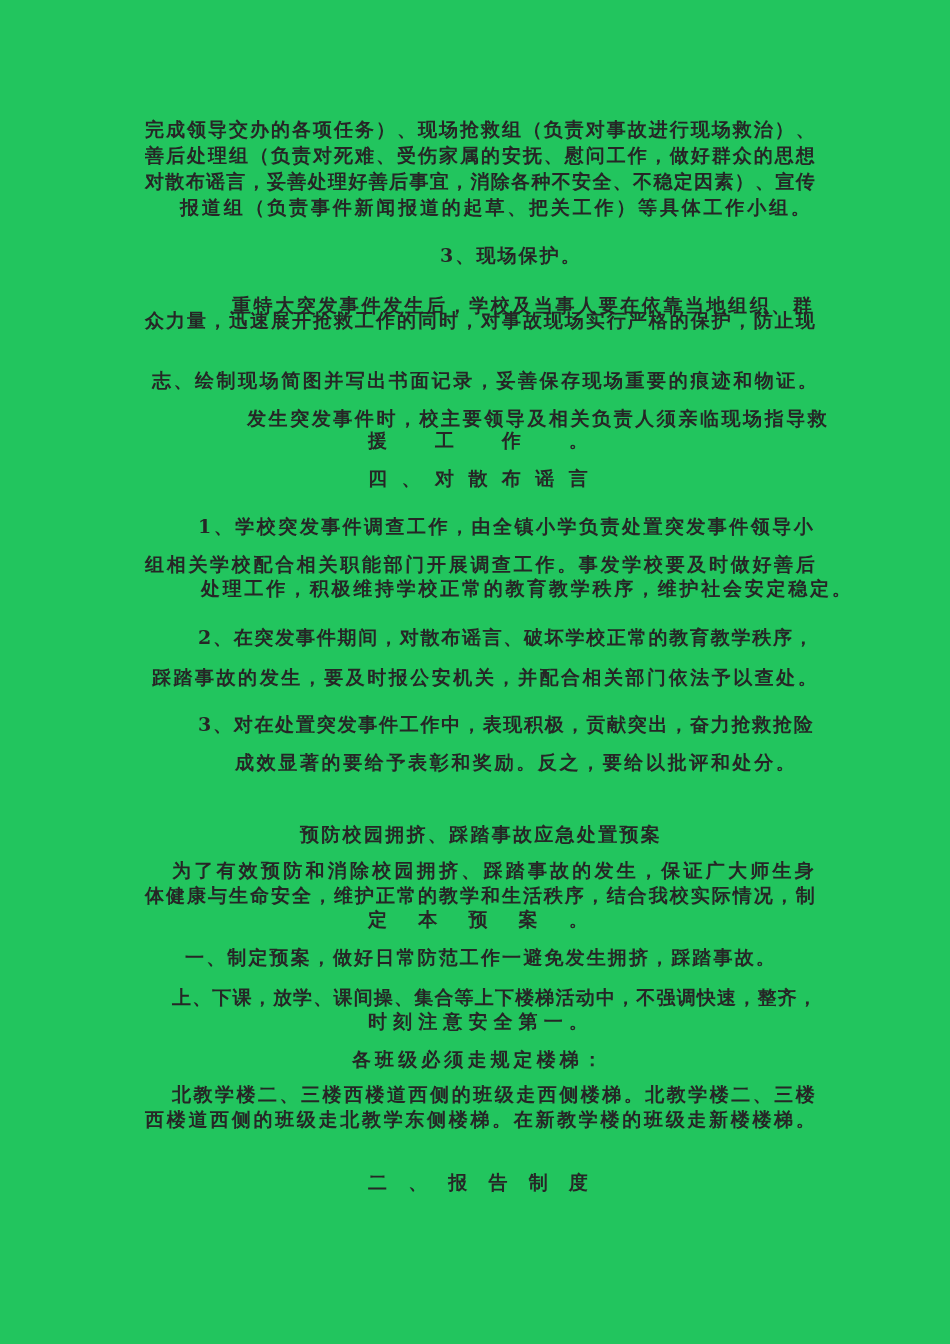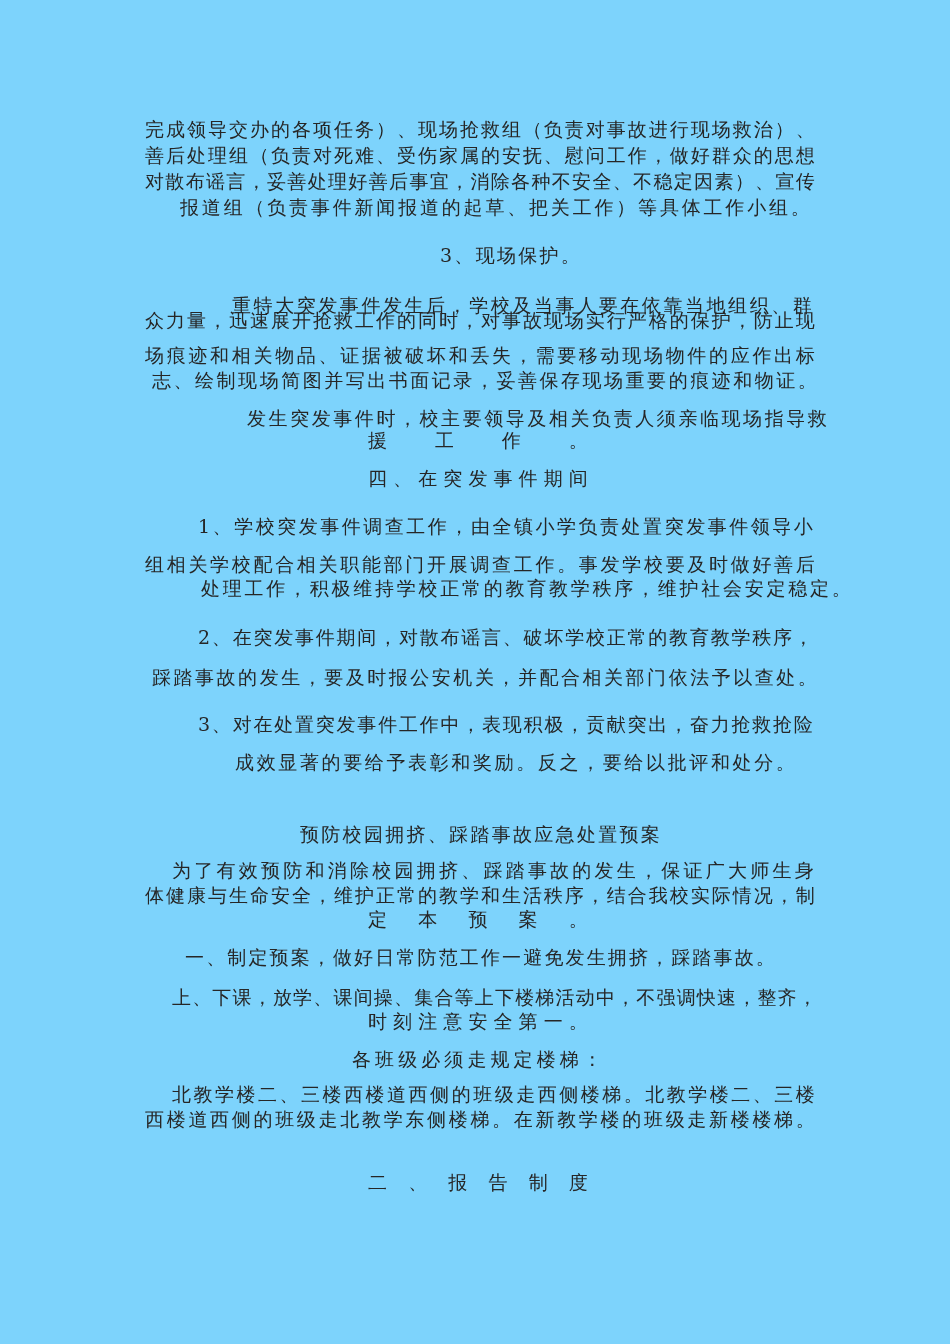--- a/index.html
+++ b/index.html
@@ -1,17 +1,17 @@
 <!DOCTYPE html>
 <html><head>
   <meta charset="utf-8">
   <style>
     html, body { margin: 0; padding: 0; background: #ffffff; }
     body { width: 950px; height: 1344px; position: relative; overflow: hidden; }
-    .page { position: absolute; left: 0; top: 0; width: 950px; height: 1344px; background: #7dd3fc; }
+    .page { position: absolute; left: 0; top: 0; width: 950px; height: 1344px; background: #22c55e; font-weight: bold; }
     .line {
       position: absolute;
       white-space: nowrap;
       font-family: "DejaVu Serif", "Liberation Serif", serif;
       font-size: 19px;
       line-height: 24px;
       color: #262626;
       letter-spacing: 0.2px;
     }
   </style>
@@ -19,25 +19,24 @@
 <body>
 
 <div class="page" id="page">
     <div class="line" style="left: 145px; top: 117px; width: 670px; text-align: justify; text-align-last: justify;">完成领导交办的各项任务）、现场抢救组（负责对事故进行现场救治）、</div>
     <div class="line" style="left: 145px; top: 143px; width: 670px; text-align: justify; text-align-last: justify;">善后处理组（负责对死难、受伤家属的安抚、慰问工作，做好群众的思想</div>
     <div class="line" style="left: 145px; top: 169px; width: 670px; text-align: justify; text-align-last: justify;">对散布谣言，妥善处理好善后事宜，消除各种不安全、不稳定因素）、宣传</div>
     <div class="line" style="left: 180px; top: 195px; width: 630px; text-align: justify; text-align-last: justify;">报道组（负责事件新闻报道的起草、把关工作）等具体工作小组。</div>
     <div class="line" style="left: 440px; top: 243px; width: 140px; text-align: justify; text-align-last: justify;">3、现场保护。</div>
     <div class="line" style="left: 232px; top: 293px; width: 580px; text-align: justify; text-align-last: justify;">重特大突发事件发生后，学校及当事人要在依靠当地组织、群</div>
     <div class="line" style="left: 145px; top: 308px; width: 670px; text-align: justify; text-align-last: justify;">众力量，迅速展开抢救工作的同时，对事故现场实行严格的保护，防止现</div>
-    <div class="line" style="left: 145px; top: 343px; width: 670px; text-align: justify; text-align-last: justify;">场痕迹和相关物品、证据被破坏和丢失，需要移动现场物件的应作出标</div>
     <div class="line" style="left: 152px; top: 368px; width: 665px; text-align: justify; text-align-last: justify;">志、绘制现场简图并写出书面记录，妥善保存现场重要的痕迹和物证。</div>
     <div class="line" style="left: 232px; top: 406px; width: 580px; text-align: justify; text-align-last: justify; margin-left: 15px;">发生突发事件时，校主要领导及相关负责人须亲临现场指导救</div>
     <div class="line" style="left: 368px; top: 428px; width: 220px; text-align: justify; text-align-last: justify;">援工作。</div>
-    <div class="line" style="left: 368px; top: 466px; width: 220px; text-align: justify; text-align-last: justify;">四、在突发事件期间</div>
+    <div class="line" style="left: 368px; top: 466px; width: 220px; text-align: justify; text-align-last: justify;">四、对散布谣言</div>
     <div class="line" style="left: 198px; top: 514px; width: 615px; text-align: justify; text-align-last: justify;">1、学校突发事件调查工作，由全镇小学负责处置突发事件领导小</div>
     <div class="line" style="left: 145px; top: 552px; width: 670px; text-align: justify; text-align-last: justify;">组相关学校配合相关职能部门开展调查工作。事发学校要及时做好善后</div>
     <div class="line" style="left: 165px; top: 576px; width: 650px; text-align: justify; text-align-last: justify; margin-left: 36px;">处理工作，积极维持学校正常的教育教学秩序，维护社会安定稳定。</div>
     <div class="line" style="left: 198px; top: 625px; width: 615px; text-align: justify; text-align-last: justify;">2、在突发事件期间，对散布谣言、破坏学校正常的教育教学秩序，</div>
     <div class="line" style="left: 152px; top: 665px; width: 665px; text-align: justify; text-align-last: justify;">踩踏事故的发生，要及时报公安机关，并配合相关部门依法予以查处。</div>
     <div class="line" style="left: 198px; top: 712px; width: 615px; text-align: justify; text-align-last: justify;">3、对在处置突发事件工作中，表现积极，贡献突出，奋力抢救抢险</div>
     <div class="line" style="left: 190px; top: 750px; width: 560px; text-align: justify; text-align-last: justify; margin-left: 45px;">成效显著的要给予表彰和奖励。反之，要给以批评和处分。</div>
     <div class="line" style="left: 300px; top: 822px; width: 360px; text-align: justify; text-align-last: justify;">预防校园拥挤、踩踏事故应急处置预案</div>
     <div class="line" style="left: 172px; top: 858px; width: 642px; text-align: justify; text-align-last: justify;">为了有效预防和消除校园拥挤、踩踏事故的发生，保证广大师生身</div>
     <div class="line" style="left: 145px; top: 883px; width: 670px; text-align: justify; text-align-last: justify;">体健康与生命安全，维护正常的教学和生活秩序，结合我校实际情况，制</div>

